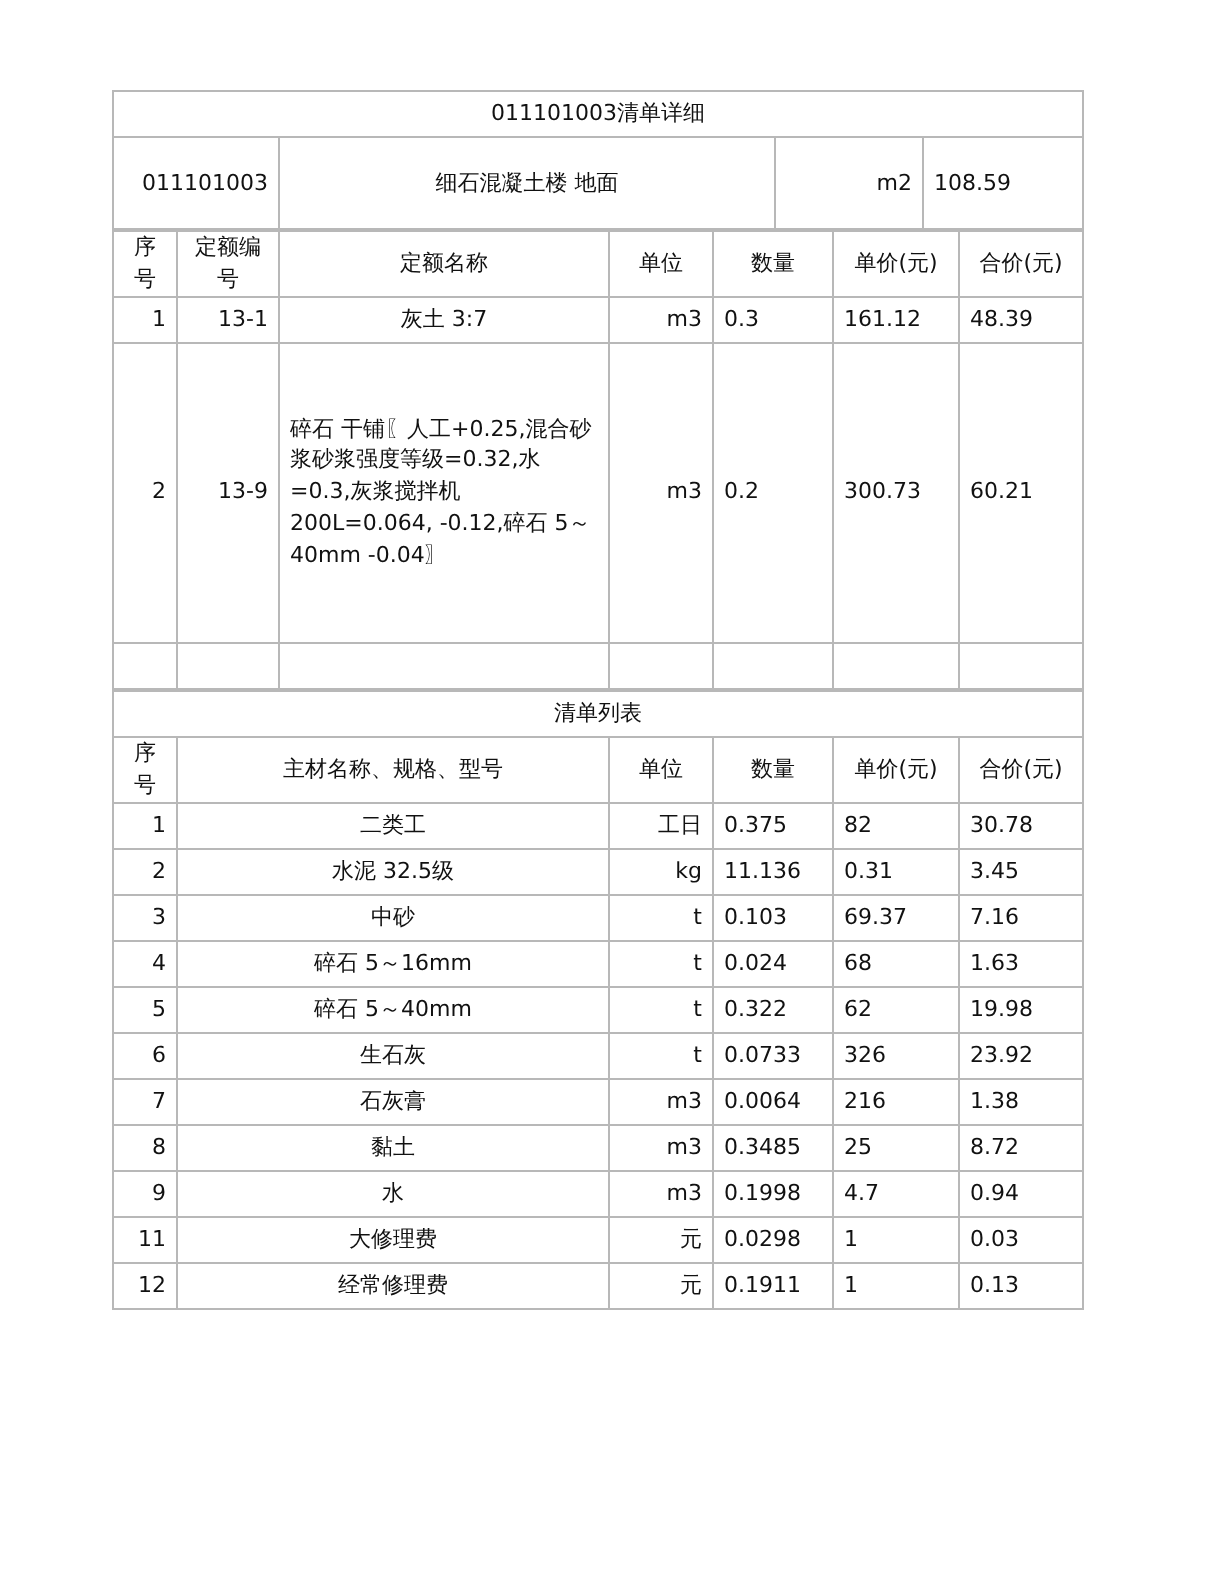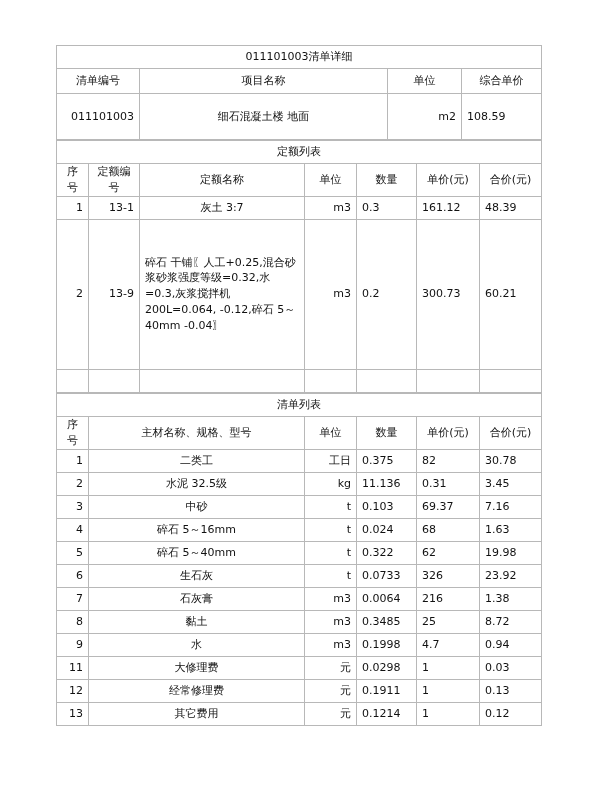--- a/index.html
+++ b/index.html
@@ -74,26 +74,20 @@
   <table class="doc">
     <colgroup>
       <col style="width:83px">
       <col style="width:248px">
       <col style="width:74px">
       <col style="width:80px">
     </colgroup>
     <tbody>
       <tr>
         <td class="band cjk" colspan="4">011101003清单详细</td>
-      </tr>
-      <tr>
-        <td class="hdr cjk">清单编号</td>
-        <td class="hdr cjk">项目名称</td>
-        <td class="hdr cjk">单位</td>
-        <td class="hdr cjk">综合单价</td>
       </tr>
       <tr class="bigrow">
         <td class="ctr num">011101003</td>
         <td class="lft cjk">细石混凝土楼 地面</td>
         <td class="ctr num">m2</td>
         <td class="rgt num">108.59</td>
       </tr>
     </tbody>
   </table>
 
@@ -102,23 +96,20 @@
       <col style="width:32px">
       <col style="width:51px">
       <col style="width:165px">
       <col style="width:52px">
       <col style="width:60px">
       <col style="width:63px">
       <col style="width:62px">
     </colgroup>
     <tbody>
       <tr>
-        <td class="band cjk" colspan="7">定额列表</td>
-      </tr>
-      <tr>
         <td class="hdr cjk">序号</td>
         <td class="hdr cjk">定额编号</td>
         <td class="hdr cjk">定额名称</td>
         <td class="hdr cjk">单位</td>
         <td class="hdr cjk">数量</td>
         <td class="hdr cjk">单价(元)</td>
         <td class="hdr cjk">合价(元)</td>
       </tr>
       <tr class="r24">
         <td class="ctr num">1</td>
@@ -252,24 +243,16 @@
         <td class="rgt num">0.03</td>
       </tr>
       <tr class="r24">
         <td class="ctr num">12</td>
         <td class="lft cjk">经常修理费</td>
         <td class="ctr cjk">元</td>
         <td class="rgt num">0.1911</td>
         <td class="rgt num">1</td>
         <td class="rgt num">0.13</td>
       </tr>
-      <tr class="r24">
-        <td class="ctr num">13</td>
-        <td class="lft cjk">其它费用</td>
-        <td class="ctr cjk">元</td>
-        <td class="rgt num">0.1214</td>
-        <td class="rgt num">1</td>
-        <td class="rgt num">0.12</td>
-      </tr>
     </tbody>
   </table>
 
 </div>
 
 </body></html>

